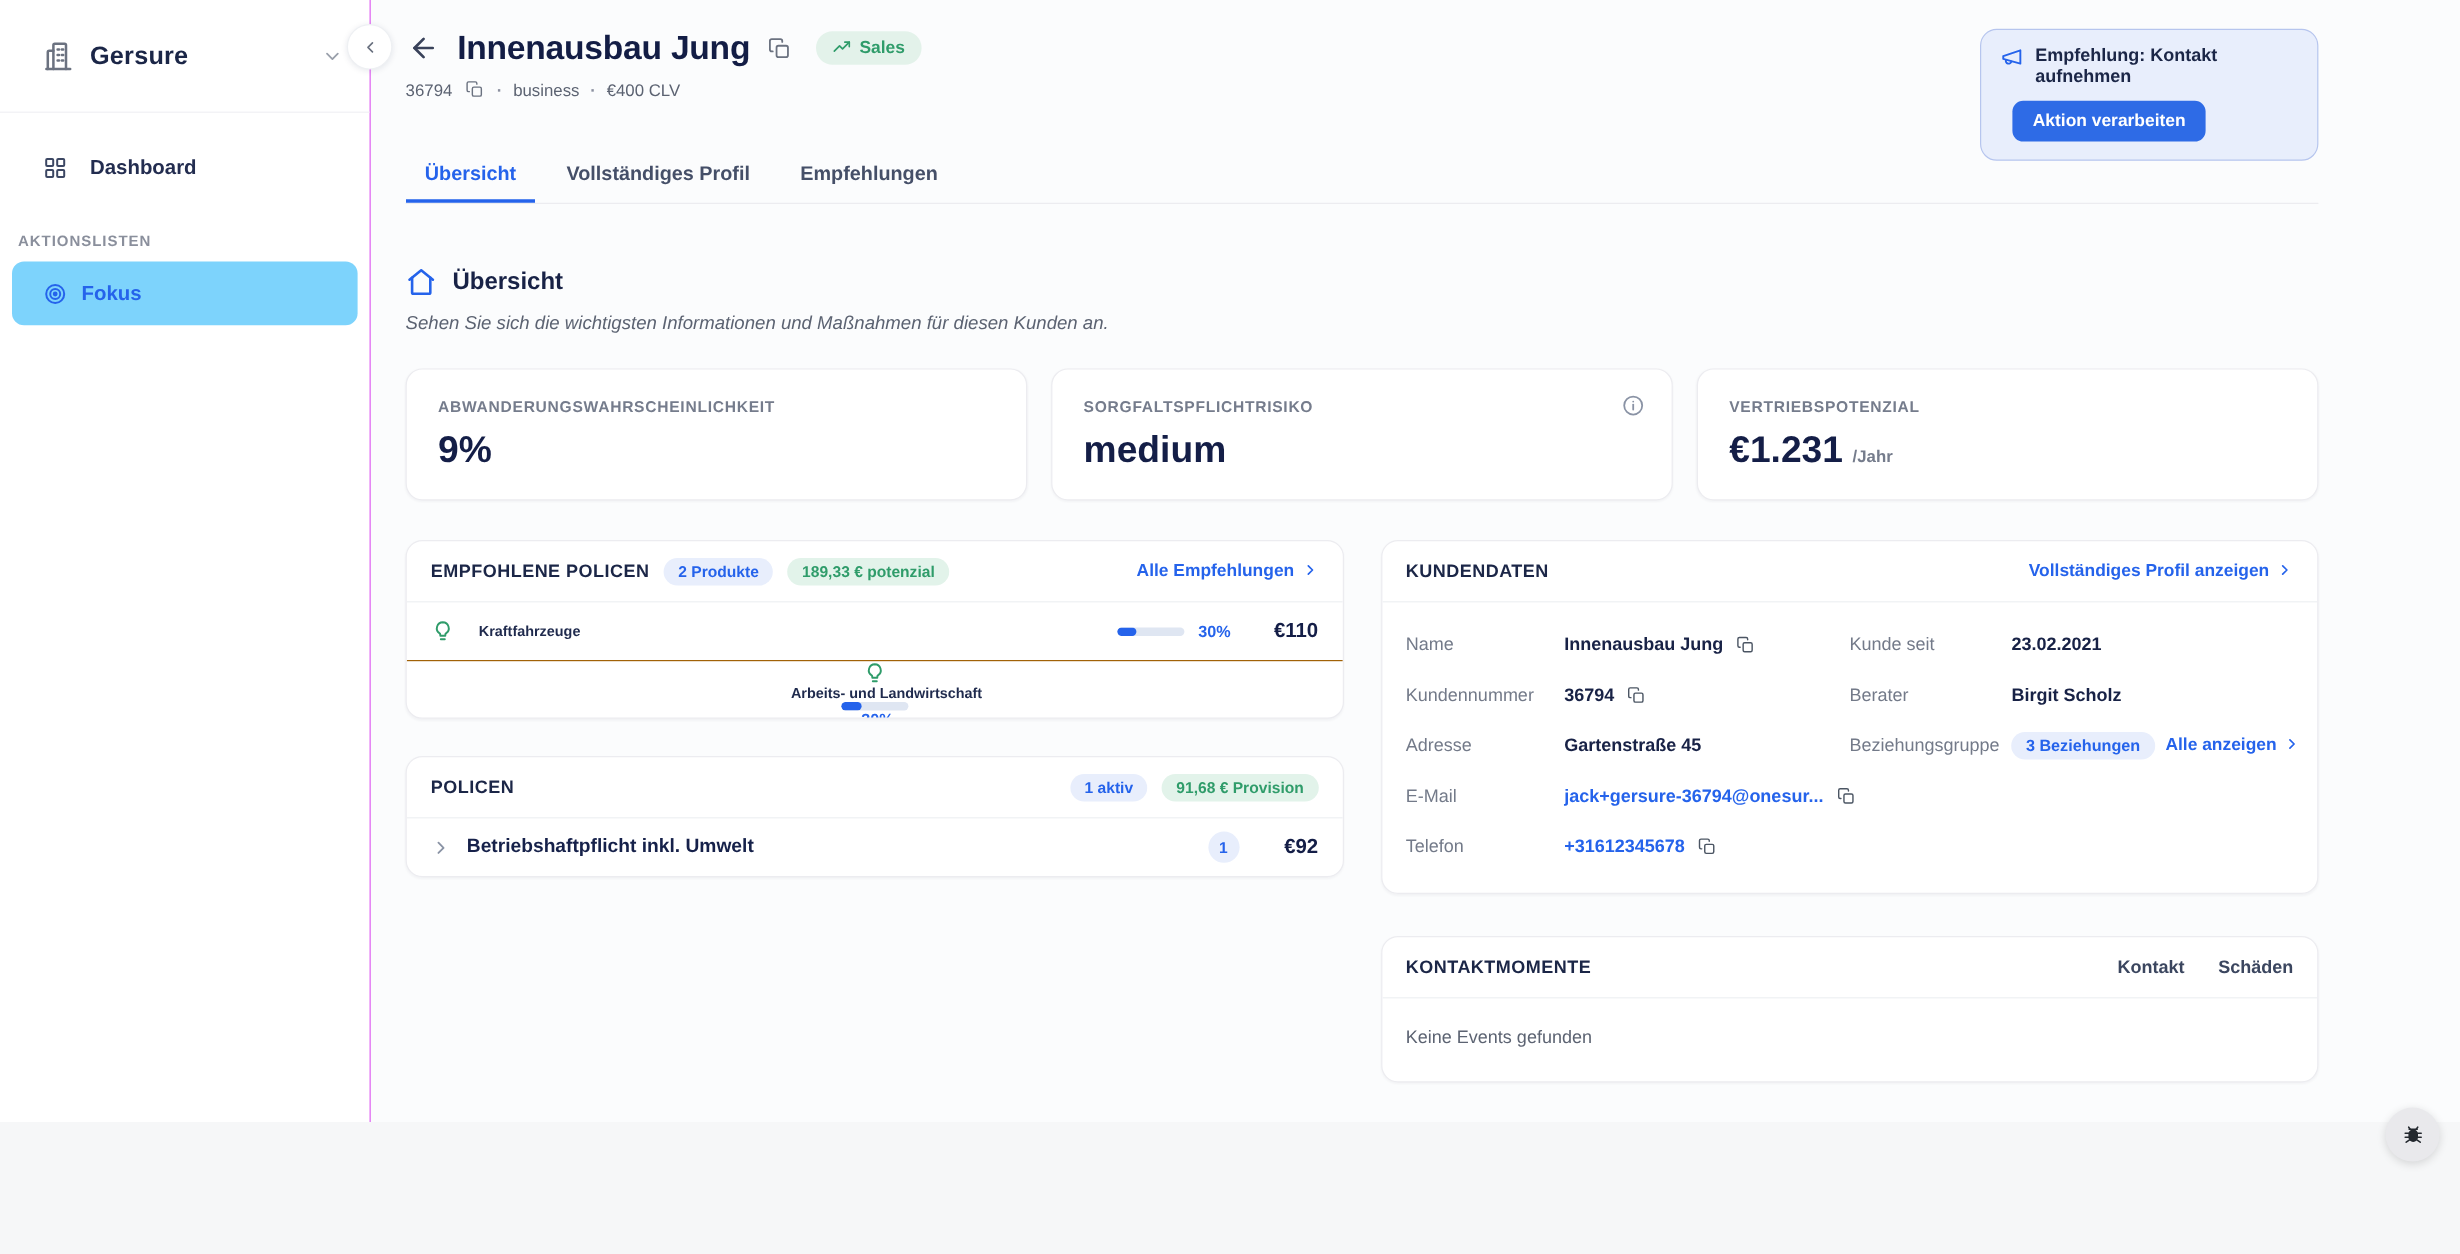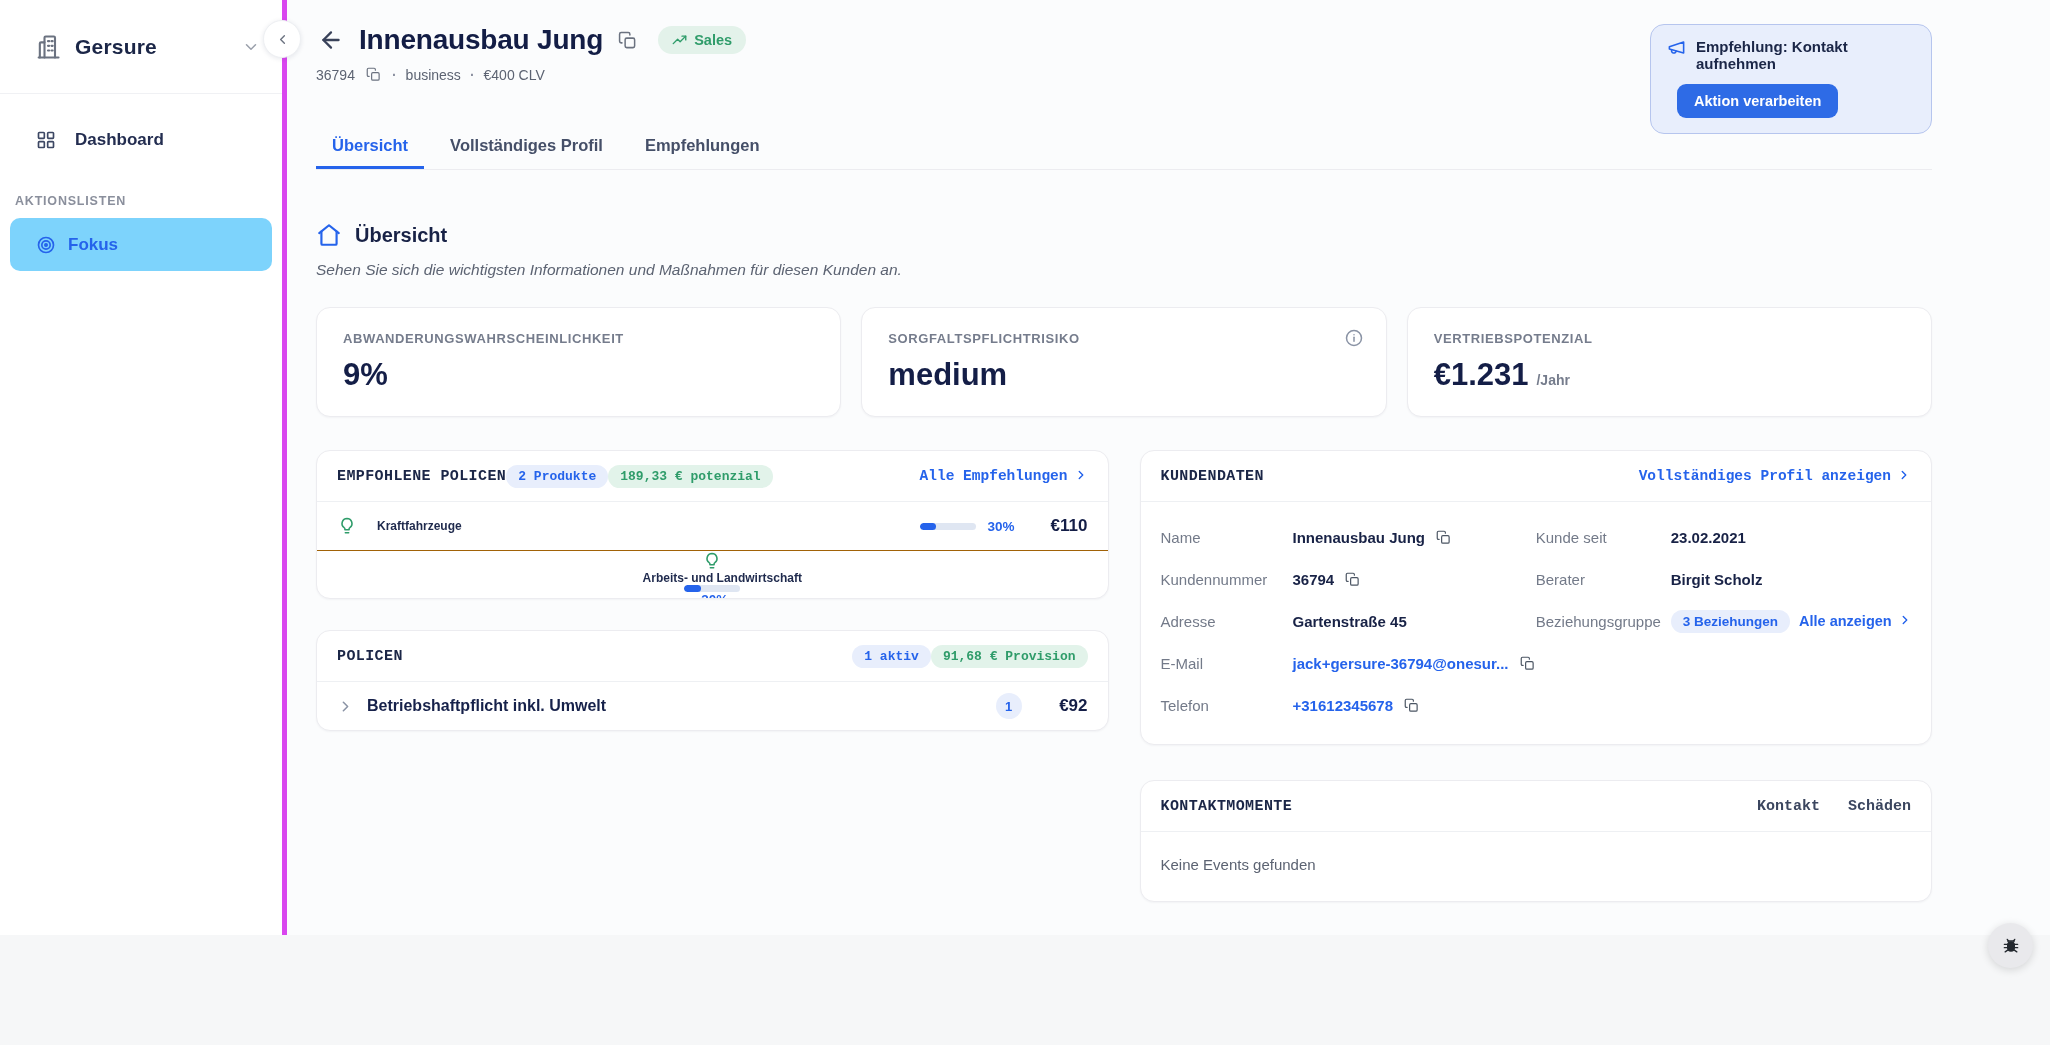--- a/index.html
+++ b/index.html
@@ -5,21 +5,21 @@
   * { margin:0; padding:0; box-sizing:border-box; }
   html,body { width:2050px; height:1045px; }
   body {
     font-family:"Liberation Sans","DejaVu Sans",sans-serif;
     background:#f6f7f8; overflow:hidden; position:relative;
     color:#1b2647;
   }
   .app { display:flex; height:935px; }
 
   
-  .sidebar { width:287px; flex:none; background:#fff; border-right:5px solid #d946ef; position:relative; }
+  .sidebar { width:309px; flex:none; background:#fff; border-right:1px solid #d946ef; position:relative; }
   .sidebar-header { height:94px; display:flex; align-items:center; gap:13px; padding:0 22px 0 34px; border-bottom:1px solid #f0f1f4; cursor:pointer; }
   .sidebar-header .logo-icon { color:#6b7280; flex:none; }
   .workspace-name { font-size:21px; font-weight:800; color:#1b2647; letter-spacing:.2px; }
   .sidebar-header .chev { margin-left:auto; color:#9aa0ab; }
   .collapse-btn { position:absolute; right:-19px; top:20px; width:38px; height:38px; border-radius:50%;
     background:#fff; border:1px solid #eef0f3; box-shadow:0 1px 5px rgba(20,30,70,.10);
     display:flex; align-items:center; justify-content:center; color:#6b7280; cursor:pointer; z-index:6; }
   .nav { padding-top:22px; }
   .nav-item { margin:0 10px; height:48px; display:flex; align-items:center; gap:19px; padding:0 26px;
     border-radius:10px; font-size:17px; font-weight:600; color:#232d50; cursor:pointer; }
@@ -29,21 +29,21 @@
   .nav-item.active .nav-icon { color:#2563eb; }
 
   
   .main { flex:1; background:#fbfcfd; position:relative; overflow:hidden; }
   .content { padding:24px 118px 0 29px; position:relative; }
 
   .header-row { display:flex; align-items:center; gap:13px; }
   .back-btn { background:none; border:none; color:#39425a; cursor:pointer; display:flex; padding:2px; }
   .page-title { font-size:28px; font-weight:800; color:#131d45; letter-spacing:-.2px; }
   .icon-btn { background:none; border:none; color:#6b7280; cursor:pointer; display:inline-flex; align-items:center; padding:2px; }
-  .badge-sales { display:inline-flex; align-items:flex-end; gap:7px; padding:6px 14px; border-radius:15px;
+  .badge-sales { display:inline-flex; align-items:flex-start; gap:7px; padding:6px 14px; border-radius:15px;
     background:#e3f2ea; color:#2f9c6a; font-size:14.5px; font-weight:700; margin-left:6px; cursor:pointer; }
   .meta-row { display:flex; align-items:center; gap:9px; margin-top:9px; font-size:14px; color:#5c6372; }
   .meta-dot { color:#8b90a0; font-weight:700; }
 
   .reco-box { position:absolute; top:24px; right:118px; width:282px; padding:13px 16px 15px;
     background:#e8eefc; border:1.5px solid #b6c5ee; border-radius:14px; }
   .reco-head { display:flex; align-items:flex-start; gap:10px; }
   .reco-head .mega { color:#2563eb; flex:none; }
   .reco-title { font-size:15px; font-weight:700; color:#1b2647; }
   .reco-btn { margin:12px 0 0 10px; padding:9px 17px; background:#2e6be6; border:none; border-radius:9px;
@@ -63,21 +63,21 @@
     box-shadow:0 1px 2px rgba(23,32,63,.04); position:relative; }
   .stat-label { font-size:13px; font-weight:600; letter-spacing:.6px; color:#757c8c; }
   .stat-value { margin-top:11px; font-size:31px; font-weight:800; color:#141e47; display:flex; align-items:baseline; gap:8px; }
   .stat-suffix { font-size:14px; font-weight:600; color:#757c8c; }
   .stat-info { position:absolute; top:20px; right:22px; color:#8a93a5; }
 
   .columns { margin-top:33px; display:flex; gap:31px; align-items:flex-start; }
   .col { flex:1; min-width:0; }
   .card { background:#fff; border:1px solid #ececf0; border-radius:14px; box-shadow:0 1px 2px rgba(23,32,63,.04); overflow:hidden; }
   .card + .card { margin-top:31px; }
-  .card-header { display:flex; align-items:center; padding:13px 20px; border-bottom:1px solid #eef0f3; min-height:51px;font-family:Liberation Mono, monospace; }
+  .card-header { display:flex; align-items:center; gap:12px; padding:13px 20px; border-bottom:1px solid #eef0f3; min-height:51px; }
   .card-title { font-size:15px; font-weight:700; color:#1b2647; letter-spacing:.4px; }
   .grow { flex:1; }
   .pill { padding:4px 12px; border-radius:13px; font-size:13px; font-weight:700; white-space:nowrap; }
   .pill-blue { background:#e8eefc; color:#2563eb; }
   .pill-green { background:#e2f3ea; color:#2f9c6a; }
   .link-blue { display:inline-flex; align-items:flex-start; gap:6px; color:#2563eb; font-size:14.5px; font-weight:600; cursor:pointer; background:none; border:none; font-family:inherit; white-space:nowrap; }
 
   .p-row { display:flex; align-items:center; padding:0 20px; height:48px; }
   .p-row + .p-row { border-top:1px solid #a16207;flex-direction:column; }
   .bulb { color:#2f9c6a; flex:none; }

